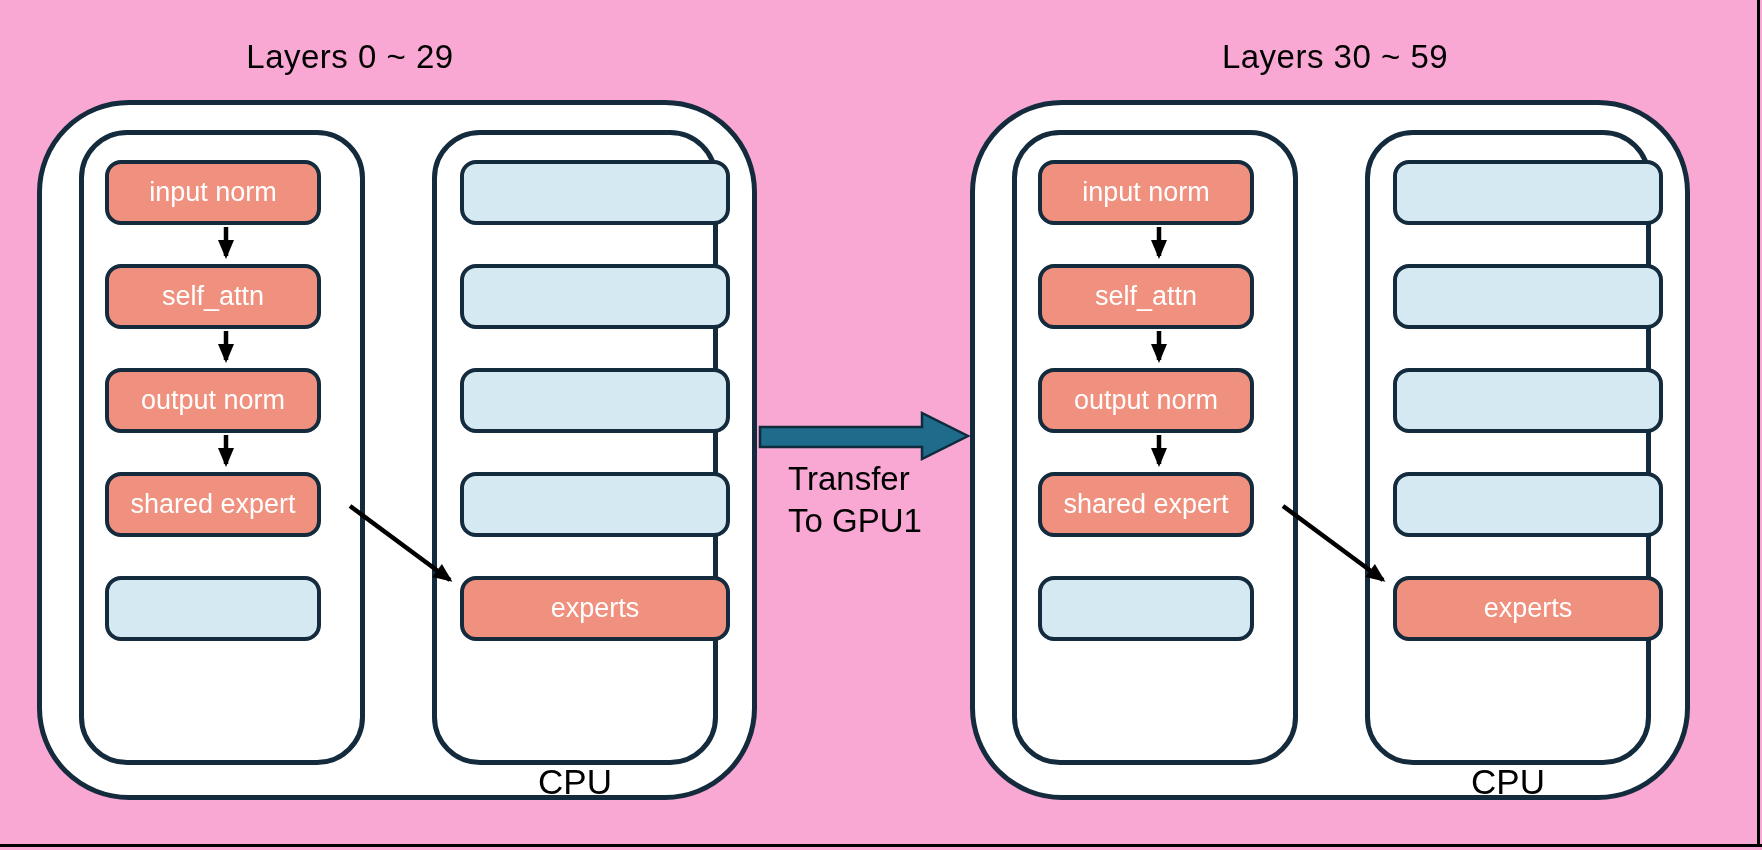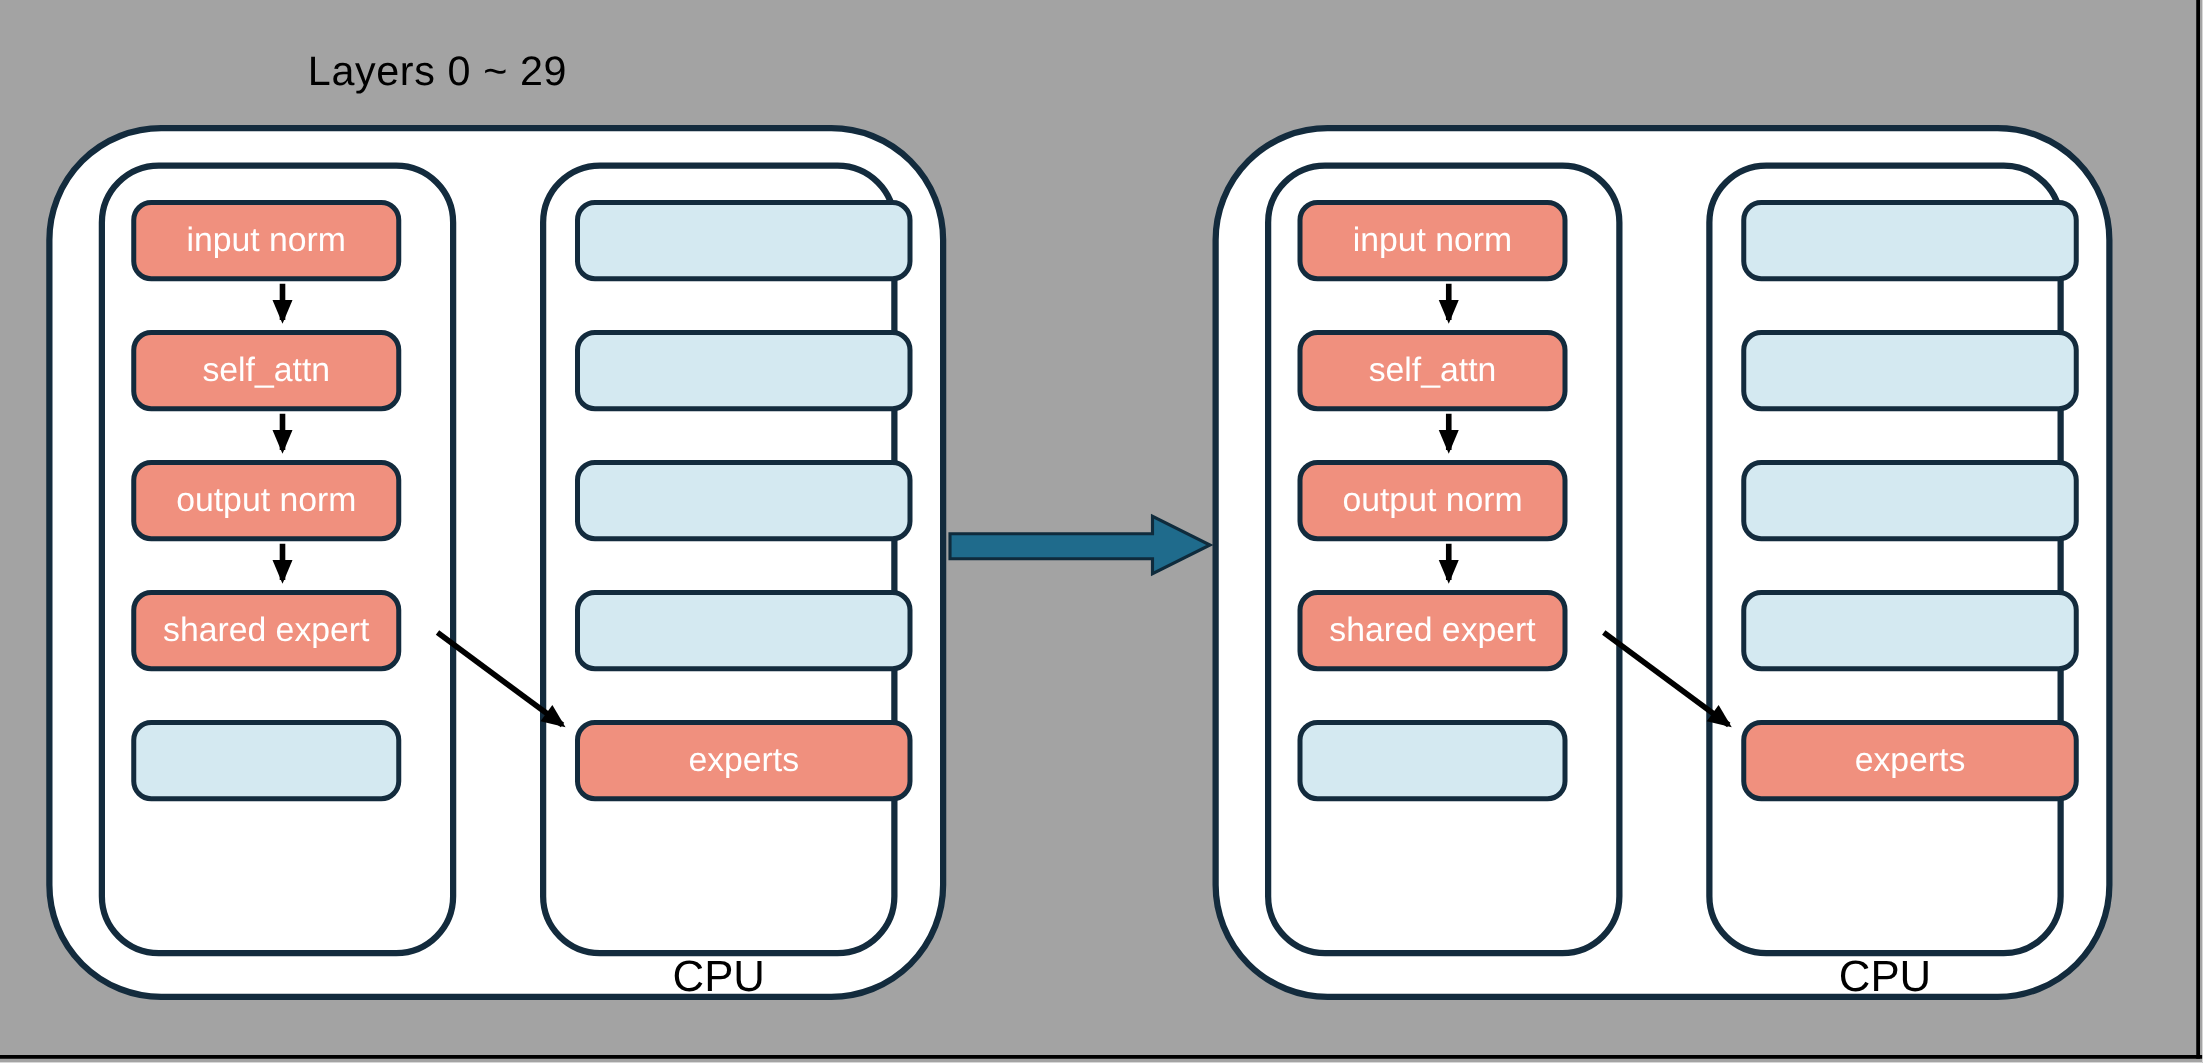--- a/index.html
+++ b/index.html
@@ -1,17 +1,17 @@
 <!DOCTYPE html>
 <html style="--active: #f0907e; --empty: #d4e9f1; --border: #132b3d; --arrow: #1f6b8c;"><head>
 <meta charset="utf-8">
 <style>
   html,body{margin:0;padding:0;background:#fff;}
   .canvas{
-    position:relative;width:1762px;height:850px;background:#a3a3a3;overflow:hidden;
+    position:relative;width:1762px;height:850px;background:#f9a8d4;overflow:hidden;
     font-family:"Liberation Sans", sans-serif;
   }
   .group-title{
     position:absolute;width:370px;text-align:center;
     font-size:33px;color:#000;letter-spacing:0.5px;
   }
   .outer-box{
     position:absolute;border:5px solid var(--border,#132b3d);border-radius:92px;
     background:#fff;box-sizing:border-box;
   }
@@ -35,20 +35,21 @@
   }
   .frame-line{position:absolute;background:#000;}
   svg.overlay{position:absolute;left:0;top:0;pointer-events:none;}
 </style>
 </head>
 <body>
 
 <div class="canvas">
 
   <div class="group-title" style="left:165px;top:38px">Layers 0 ~ 29</div>
+  <div class="group-title" style="left:1150px;top:38px">Layers 30 ~ 59</div>
 
   <div class="outer-box" style="left:37px;top:100px;width:720px;height:700px"></div>
   <div class="col-box" style="left:79px;top:130px;width:286px;height:635px"></div>
   <div class="col-box" style="left:432px;top:130px;width:286px;height:635px"></div>
 
   <div class="layer-box active" style="left:105px;top:160px">input norm</div>
   <div class="layer-box active" style="left:105px;top:264px">self_attn</div>
   <div class="layer-box active" style="left:105px;top:368px">output norm</div>
   <div class="layer-box active" style="left:105px;top:472px">shared expert</div>
   <div class="layer-box empty" style="left:105px;top:576px"></div>
@@ -72,20 +73,24 @@
   <div class="layer-box empty" style="left:1038px;top:576px"></div>
 
   <div class="layer-box empty cpu-w" style="left:1393px;top:160px"></div>
   <div class="layer-box empty cpu-w" style="left:1393px;top:264px"></div>
   <div class="layer-box empty cpu-w" style="left:1393px;top:368px"></div>
   <div class="layer-box empty cpu-w" style="left:1393px;top:472px"></div>
   <div class="layer-box active cpu-w" style="left:1393px;top:576px">experts</div>
 
   <div class="col-label" style="left:1408px;top:762px">CPU</div>
 
+  <div class="transfer-label" style="left:788px;top:458px">
+    <div>Transfer</div>
+    <div>To GPU1</div>
+  </div>
 
   <svg class="overlay" width="1762" height="850" viewBox="0 0 1762 850">
     <defs>
       <marker id="ah" markerUnits="userSpaceOnUse" markerWidth="24" markerHeight="24" refX="18" refY="11" orient="auto">
         <path d="M2,3 L21,11 L2,19 Z" fill="#000"></path>
       </marker>
     </defs>
 
     <g stroke="#000" stroke-width="4.5">
       <line x1="226" y1="227" x2="226" y2="256" marker-end="url(#ah)"></line>

